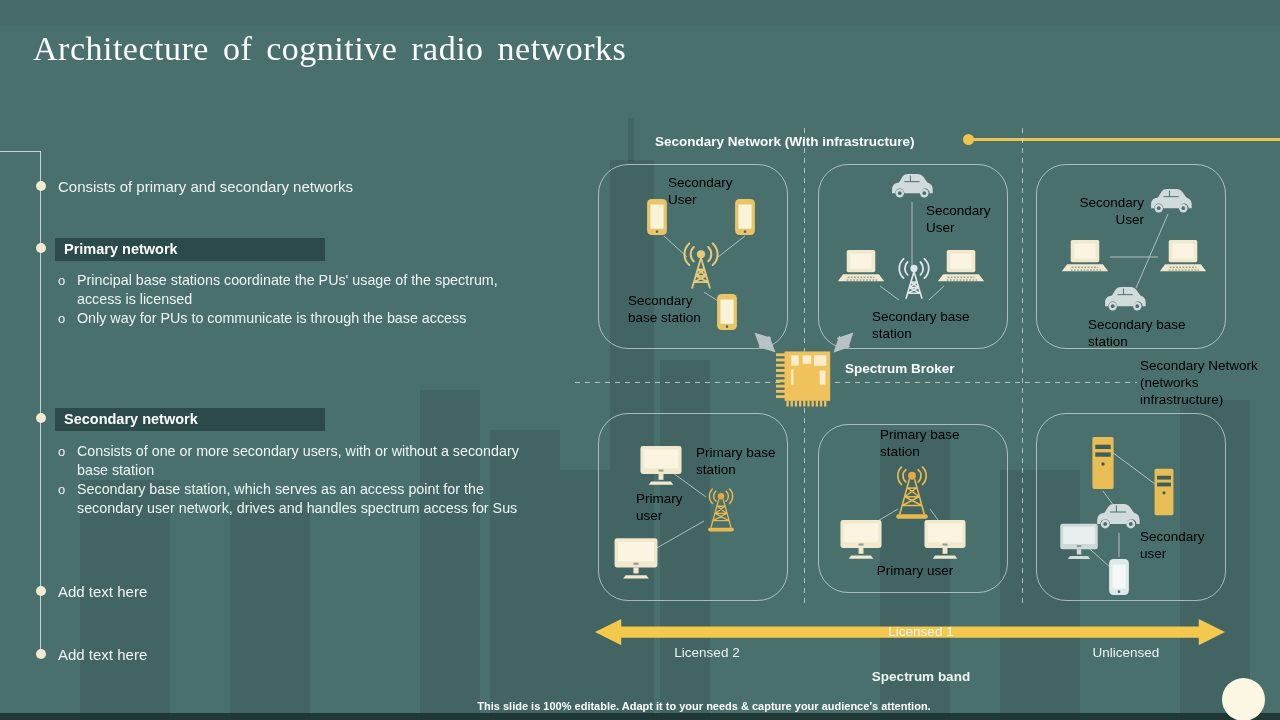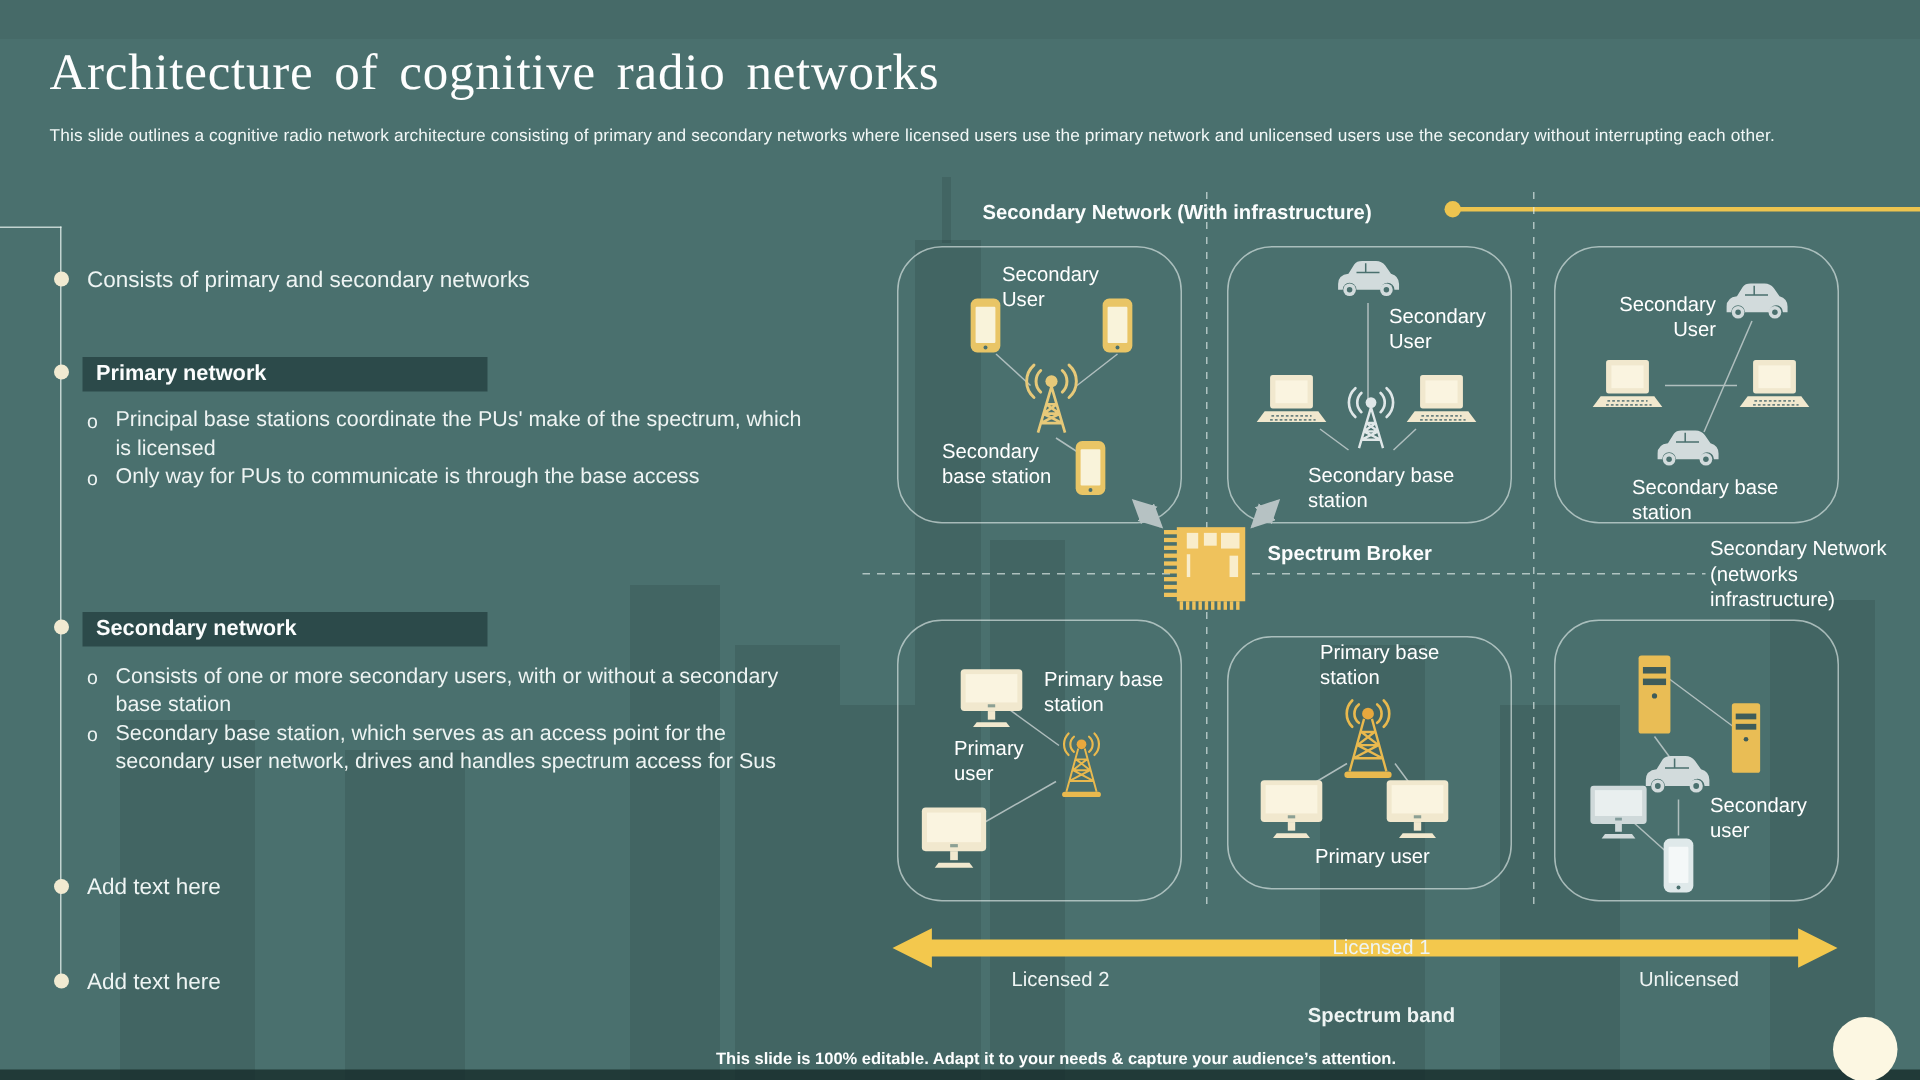--- a/index.html
+++ b/index.html
@@ -25,21 +25,21 @@
     background: #2c4a4a; width: 270px; height: 23px;
     font-size: 14.5px; font-weight: bold; color: #fbfdfd;
     line-height: 23px; padding-left: 9px;
   }
   .sub-list { width: 480px; }
   .sub { position: relative; padding-left: 19px; font-size: 14.3px; line-height: 19px; color: #eef4f3; }
   .sub::before { content: "o"; position: absolute; left: 0; top: 0; font-size: 13px; }
   .dashv { width: 1px; background: repeating-linear-gradient(to bottom, rgba(230,240,238,0.65) 0 5px, transparent 5px 10px); }
   .dashh { height: 1px; background: repeating-linear-gradient(to right, rgba(230,240,238,0.65) 0 5px, transparent 5px 10px); }
   .nbox { position: absolute; border: 1px solid rgba(235,243,242,0.6); border-radius: 30px; }
-  .dlabel { font-size: 13.5px; color: #ffffff; line-height: 17px; }
+  .dlabel { font-size: 13.5px; color: #000000; line-height: 17px; }
   .dlabel-b { font-size: 13.5px; font-weight: bold; color: #fbfdfd; line-height: 17px; }
   .band-label { font-size: 13.5px; color: #eef4f3; text-align: center; }
   .footer { font-size: 11px; font-weight: 600; color: #fdfefe; text-align: center; width: 100%; }
   svg { display: block; }
 </style>
 </head>
 <body>
 
 <div class="slide">
 
@@ -53,35 +53,34 @@
     <div class="bldg" style="left:628px;top:118px;width:6px;height:44px;"></div>
     <div class="bldg" style="left:660px;top:360px;width:50px;height:360px;"></div>
     <div class="bldg" style="left:880px;top:430px;width:70px;height:290px;"></div>
     <div class="bldg" style="left:1000px;top:470px;width:80px;height:250px;"></div>
     <div class="bldg" style="left:1180px;top:400px;width:70px;height:320px;"></div>
     <div class="abs" style="left:0;top:0;width:1280px;height:26px;background:rgba(0,0,0,0.05);"></div>
     <div class="abs" style="left:0;top:713px;width:1280px;height:7px;background:rgba(20,40,39,0.75);"></div>
   </div>
 
   <div class="abs title" style="left:33px;top:30px;">Architecture of cognitive radio networks</div>
-  <div class="abs subtitle" style="left:33px;top:85px;width:1215px;">This slide outlines a cognitive radio network architecture consisting of primary and secondary networks where licensed users use the primary network and unlicensed users use the secondary without interrupting each other.</div>
 
   <div class="abs conn" style="left:0;top:151px;width:41px;height:1px;"></div>
   <div class="abs conn" style="left:40px;top:151px;width:1px;height:504px;"></div>
   <div class="abs bullet-dot" style="left:36px;top:181px;"></div>
   <div class="abs bullet-dot" style="left:36px;top:243px;"></div>
   <div class="abs bullet-dot" style="left:36px;top:413px;"></div>
   <div class="abs bullet-dot" style="left:36px;top:586px;"></div>
   <div class="abs bullet-dot" style="left:36px;top:649px;"></div>
 
   <div class="abs item-text" style="left:58px;top:178px;width:480px;">Consists of primary and secondary networks</div>
 
   <div class="abs sec-head" style="left:55px;top:238px;">Primary network</div>
   <div class="abs sub-list" style="left:58px;top:271px;">
-    <div class="sub">Principal base stations coordinate the PUs' make of the spectrum, which is licensed</div>
+    <div class="sub">Principal base stations coordinate the PUs' usage of the spectrum, access is licensed</div>
     <div class="sub">Only way for PUs to communicate is through the base access</div>
   </div>
 
   <div class="abs sec-head" style="left:55px;top:408px;">Secondary network</div>
   <div class="abs sub-list" style="left:58px;top:442px;">
     <div class="sub">Consists of one or more secondary users, with or without a secondary base station</div>
     <div class="sub">Secondary base station, which serves as an access point for the secondary user network, drives and handles spectrum access for Sus</div>
   </div>
 
   <div class="abs item-text" style="left:58px;top:583px;">Add text here</div>

